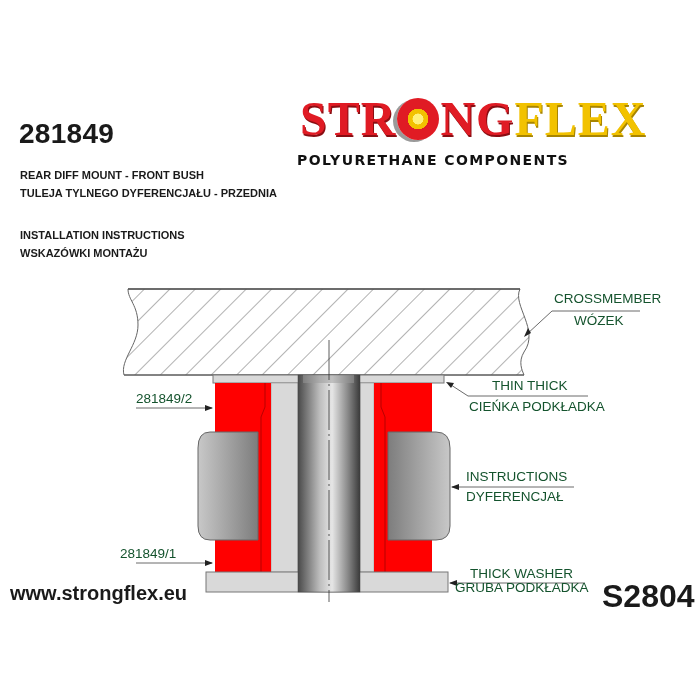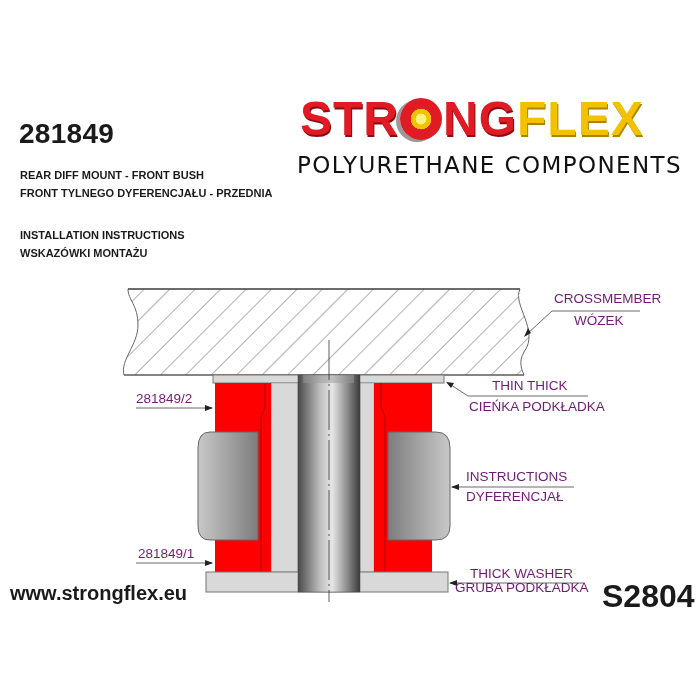--- a/index.html
+++ b/index.html
@@ -1,34 +1,34 @@
 <!DOCTYPE html>
 <html><head>
 <meta charset="utf-8">
 <style>
   html, body { margin: 0; padding: 0; background: #ffffff; }
   body { width: 700px; height: 700px; position: relative; overflow: hidden; font-family: "Liberation Sans", sans-serif; color: #1a1a1a; }
   .abs { position: absolute; }
   .part-number { left: 19px; top: 118px; font-size: 28px; font-weight: bold; letter-spacing: 0.3px; }
   .subtitle { left: 20px; font-size: 11px; font-weight: bold; line-height: 17px; white-space: nowrap; }
-  .logo-main { left: 300px; top: 93px; font-size: 48px; font-weight: bold; letter-spacing: 1px; font-family: Liberation Sans, sans-serif; white-space: nowrap; line-height: 52px; }
+  .logo-main { left: 300px; top: 93px; font-size: 48px; font-weight: bold; letter-spacing: 1px; font-family: Liberation Serif, serif; white-space: nowrap; line-height: 52px; }
   .logo-strong { color: #e01b24; text-shadow: 1px 2px 0 #8a0d12; }
   .logo-flex { color: #f2c200; text-shadow: 1px 2px 0 #a88500; }
-  .logo-sub { left: 297px; top: 152px; font-size: 23px; font-weight: normal; letter-spacing: 1.4px; color: #111; font-family: "DejaVu Sans", sans-serif; white-space: nowrap; }
-  .callout { font-size: 13.5px; color: #701a75; white-space: nowrap; text-align: center; }
+  .logo-sub { left: 297px; top: 152px; font-size: 14px; font-weight: bold; letter-spacing: 1.4px; color: #111; font-family: "DejaVu Sans", sans-serif; white-space: nowrap; }
+  .callout { font-size: 13.5px; color: #14532d; white-space: nowrap; text-align: center; }
   .url { left: 10px; top: 582px; font-size: 20px; font-weight: bold; }
   .code { left: 602px; top: 578px; font-size: 32px; font-weight: bold; }
   svg.diagram { position: absolute; left: 0; top: 0; }
 </style>
 </head>
 <body>
 
 <div class="abs part-number">281849</div>
 <div class="abs subtitle" style="top:167px">REAR DIFF MOUNT - FRONT BUSH</div>
-<div class="abs subtitle" style="top:185px">FRONT TYLNEGO DYFERENCJAŁU - PRZEDNIA</div>
+<div class="abs subtitle" style="top:185px">TULEJA TYLNEGO DYFERENCJAŁU - PRZEDNIA</div>
 <div class="abs subtitle" style="top:227px">INSTALLATION INSTRUCTIONS</div>
 <div class="abs subtitle" style="top:245px">WSKAZÓWKI MONTAŻU</div>
 
 <div class="abs logo-main">
   <span class="logo-strong">STR</span><span style="display:inline-block;width:42px;height:42px;border-radius:50%;background:radial-gradient(circle at 50% 50%, #fff27a 0 18%, #f2c200 19% 34%, #e01b24 35% 100%);box-shadow:-4px 2px 0 #9a9a9a;vertical-align:-5px;margin:0 1px;"></span><span class="logo-strong">NG</span><span class="logo-flex">FLEX</span>
 </div>
 <div class="abs logo-sub">POLYURETHANE COMPONENTS</div>
 
 <svg class="diagram" width="700" height="700" viewBox="0 0 700 700">
   <defs>
@@ -103,18 +103,18 @@
   </g>
 </svg>
 
 <div class="abs callout" style="left:554px;top:291px">CROSSMEMBER</div>
 <div class="abs callout" style="left:574px;top:313px">WÓZEK</div>
 <div class="abs callout" style="left:492px;top:378px">THIN THICK</div>
 <div class="abs callout" style="left:469px;top:399px">CIEŃKA PODKŁADKA</div>
 <div class="abs callout" style="left:136px;top:391px">281849/2</div>
 <div class="abs callout" style="left:466px;top:469px">INSTRUCTIONS</div>
 <div class="abs callout" style="left:466px;top:489px">DYFERENCJAŁ</div>
-<div class="abs callout" style="left:138px;top:546px">281849/1</div>
+<div class="abs callout" style="left:120px;top:546px">281849/1</div>
 <div class="abs callout" style="left:470px;top:566px">THICK WASHER</div>
 <div class="abs callout" style="left:455px;top:580px">GRUBA PODKŁADKA</div>
 
 <div class="abs url">www.strongflex.eu</div>
 <div class="abs code">S2804</div>
 
 </body></html>

